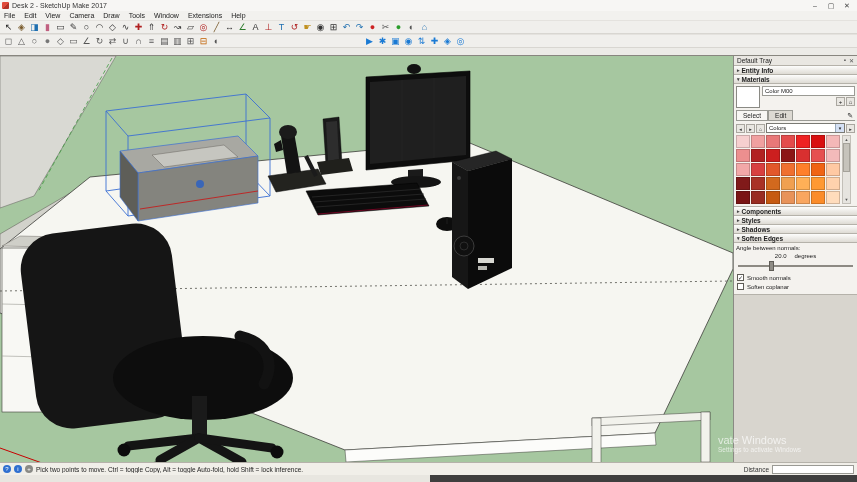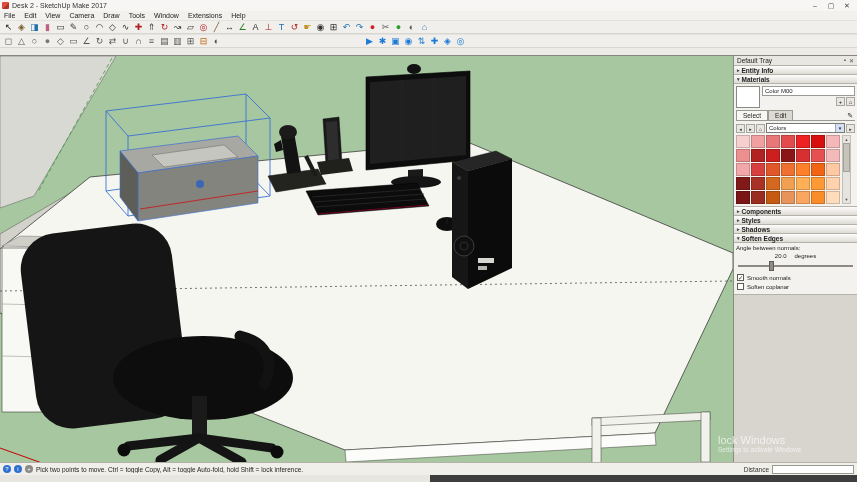--- a/index.html
+++ b/index.html
@@ -279,21 +279,21 @@
         </g>
         <circle cx="124" cy="394" r="6.5" fill="#0c0c0c"></circle>
         <circle cx="156" cy="412" r="6.5" fill="#0c0c0c"></circle>
         <circle cx="246" cy="414" r="6.5" fill="#0c0c0c"></circle>
         <circle cx="277" cy="396" r="6.5" fill="#0c0c0c"></circle>
       </g>
       <line x1="0" y1="392" x2="42" y2="407" stroke="#c80000" stroke-width="1"></line>
     </svg>
 
     <div class="watermark">
-      <div class="wm1">lock Windows</div>
+      <div class="wm1">vate Windows</div>
       <div class="wm2">Settings to activate Windows</div>
     </div>
 
     <div class="tray">
       <div class="tray-header">
         <span>Default Tray</span>
         <span class="sp">
           <span>▪</span>
           <span>✕</span>
         </span>

